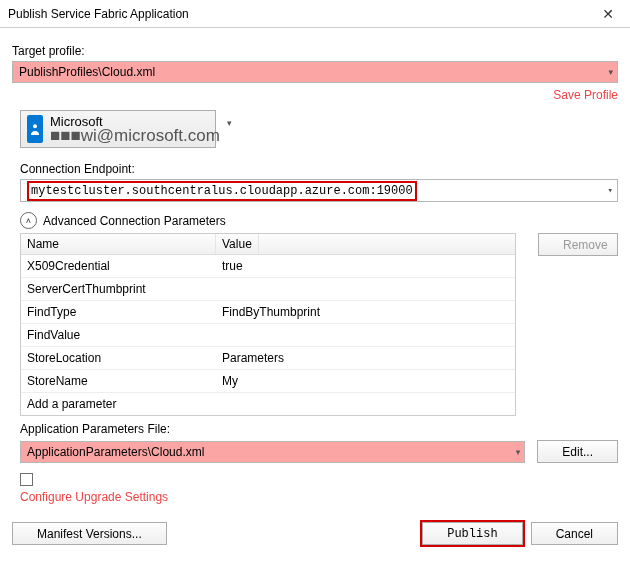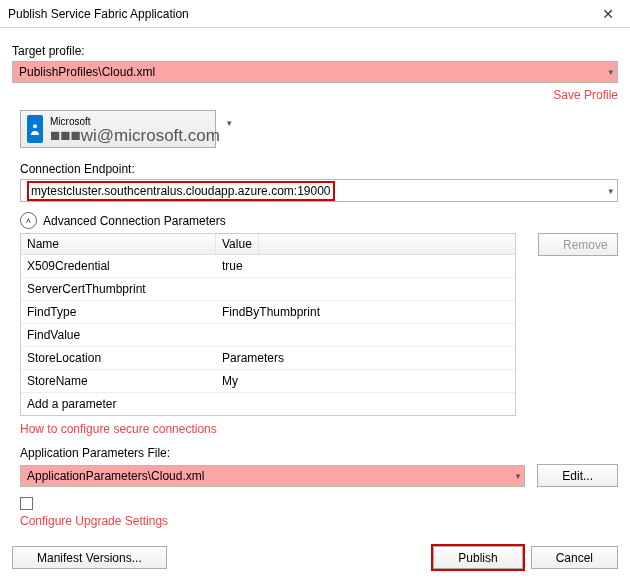--- a/index.html
+++ b/index.html
@@ -50,25 +50,25 @@
     gap: 7px;
   }
   .account-icon {
     width: 28px; height: 28px;
     background: #0078d4;
     border-radius: 2px;
     display: flex; align-items: center; justify-content: center;
   }
   .account-icon svg { width: 16px; height: 16px; fill: #fff; }
   .account-text { line-height: 14px; flex:1; }
-  .account-name { font-size: 10px; }
+  .account-name { font-size: 13px; }
   .account-email { font-size: 17px; color: #555; }
   .account-chev { font-size: 9px; color: #555; align-self: flex-start; margin-top:4px;}
   .highlight-red { border: 2px solid #d40000; }
-  .endpoint-row { display: flex; align-items: center; }
+  .endpoint-row { display: flex; align-items: center; font-family: Liberation Mono, monospace; }
   .endpoint-field {
     flex: 1;
     height: 23px;
     border: 1px solid #b7b7b7;
     display: flex; align-items: center;
     padding: 0 4px 0 6px;
     justify-content: space-between;
     background:#fff;
   }
   .endpoint-field .chev { font-size: 9px; color:#555;}
@@ -122,21 +122,21 @@
   .app-params-row .dropdown { flex:1; }
   .checkbox-row { display:flex; align-items:center; gap:6px; margin: 10px 0 4px 0;}
   .checkbox {
     width:13px; height:13px; border:1px solid #707070; background:#fff;
   }
   .footer {
     display:flex; align-items:center;
     margin-top: 16px;
   }
   .footer .spacer { flex:1; }
-  .publish-wrap { border:2px solid #d40000; display:inline-block; margin-right:6px;}
+  .publish-wrap { border:2px solid #d40000; display:inline-block; margin-right:6px;font-family:Liberation Mono, monospace;}
   .section-gap { height: 8px; }
 </style>
 </head>
 <body>
 
 <div class="titlebar">
   <span class="title">Publish Service Fabric Application</span>
   <span class="close-x">✕</span>
 </div>
 
@@ -215,23 +215,20 @@
           <div class="td">My</div>
         </div>
         <div class="trow">
           <div class="td td-name">Add a parameter</div>
           <div class="td"></div>
         </div>
       </div>
       <button class="btn btn-remove" disabled="">Remove</button>
     </div>
 
-    <div style="margin:6px 0 10px 0;">
-      <span class="link">How to configure secure connections</span>
-    </div>
 
     <div class="label">Application Parameters File:</div>
     <div class="app-params-row">
       <div class="dropdown">
         <span>ApplicationParameters\Cloud.xml</span>
         <span class="chev">▾</span>
       </div>
       <button class="btn">Edit...</button>
     </div>
 

